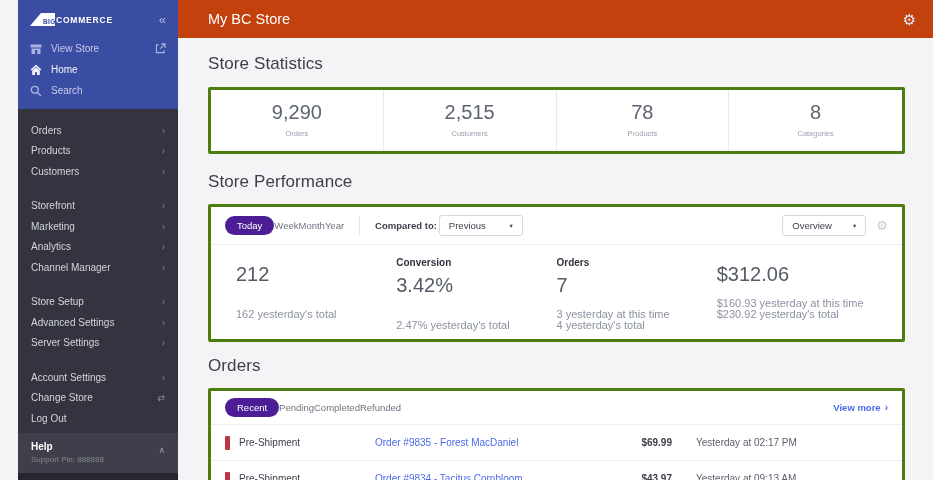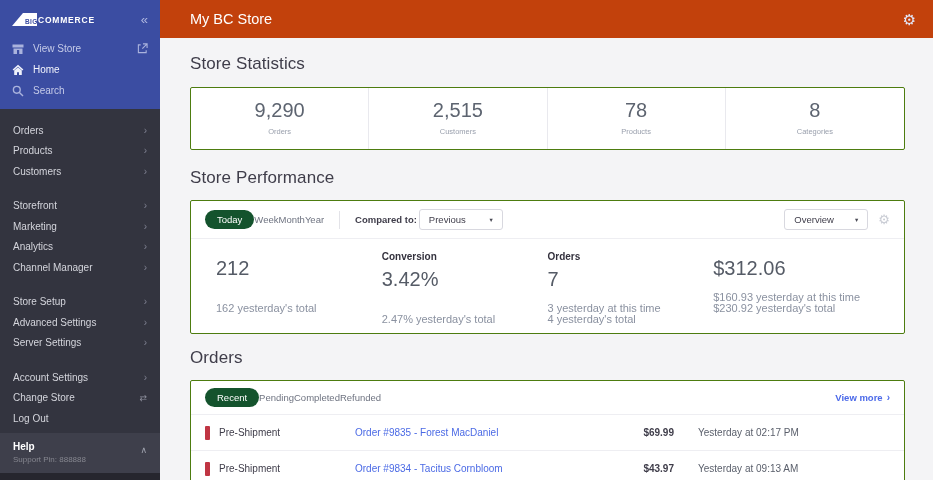--- a/index.html
+++ b/index.html
@@ -1,20 +1,20 @@
 <!DOCTYPE html>
 <html><head>
 <meta charset="utf-8">
 <style>
   * { margin:0; padding:0; box-sizing:border-box; }
   html,body { width:933px; height:480px; overflow:hidden; }
   body { display:flex; font-family:"Liberation Sans", sans-serif; background:#f4f4f6; }
 
   
-  .sidebar { flex:0 0 160px; width:160px; height:480px; display:flex; flex-direction:column; background:#33343f; }
+  .sidebar { flex:0 0 160px; width:160px; height:480px; display:flex; flex-direction:column; background:#33343f;margin-left:18px; }
   .sb-top { background:#3b4da2; padding-bottom:8px; }
   .logo-row { height:38px; display:flex; align-items:center; justify-content:space-between; padding:0 12px; }
   .logo { display:flex; align-items:flex-end; position:relative; cursor:pointer; }
   .logo-tri { width:0; height:0; border-left:11px solid transparent; border-bottom:13px solid #ffffff; position:relative; }
   .logo-tri2 { width:14px; height:13px; background:#ffffff; position:relative; }
   .logo-big { position:absolute; left:13px; bottom:1px; font-size:6.5px; font-weight:bold; color:#3b4da2; letter-spacing:0.4px; z-index:2; }
   .logo-commerce { color:#ffffff; font-size:8.5px; font-weight:bold; letter-spacing:0.8px; margin-left:1px; margin-bottom:1px; }
   .collapse-btn { color:#b0b8e0; font-size:13px; line-height:1; cursor:pointer; }
   .sb-link { height:21px; display:flex; align-items:center; padding:0 12px; font-size:10px; color:#c5cbe8; cursor:pointer; }
   .sb-link .ic { width:12px; height:12px; margin-right:9px; display:inline-flex; }
@@ -34,33 +34,33 @@
   
   .main { flex:1; display:flex; flex-direction:column; min-width:0; }
   .topbar { height:38px; flex:0 0 38px; background:#c2410c; display:flex; align-items:center; justify-content:space-between; padding:0 17px 0 30px; }
   .topbar-title { color:#ffffff; font-size:14.5px; }
   .topbar-gear { color:#e3e8fb; font-size:15px; line-height:1; cursor:pointer; }
   .content { flex:1; padding:0 28px 0 30px; overflow:hidden; }
   .section-heading { font-size:17px; font-weight:normal; color:#3f3d4a; letter-spacing:0.1px; }
   .h-stats { margin-top:16px; }
   .h-perf  { margin-top:18px; }
   .h-orders{ margin-top:14px; }
-  .card { background:#ffffff; border:1px solid #4d7c0f; border-radius:2px; }
+  .card { background:#ffffff; border:3px solid #4d7c0f; border-radius:2px; }
 
   
   .stats-card { margin-top:13px; display:grid; grid-template-columns:repeat(4,1fr); }
   .stat { text-align:center; padding:11px 0 13px; border-right:1px solid #e9e9ee; }
   .stat:last-child { border-right:none; }
   .stat-value { font-size:20px; color:#5d6470; }
   .stat-label { font-size:7.5px; color:#9aa0ad; margin-top:5px; }
 
   
   .perf-card { margin-top:12px; }
   .toolbar { display:flex; align-items:center; padding:8px 14px; border-bottom:1px solid #eeeef2; }
-  .pill { background:#14532d; color:#ffffff; border-radius:11px; padding:4px 12px; font-size:9.5px; cursor:pointer; }
+  .pill { background:#4c1d95; color:#ffffff; border-radius:11px; padding:4px 12px; font-size:9.5px; cursor:pointer; }
   .txt-tab { color:#6e7380; font-size:9.5px; cursor:pointer; }
   .vdiv { width:1px; height:18px; background:#e3e3e8; margin:0 15px; }
   .cmp-label { font-size:9.5px; font-weight:bold; color:#3f3d4a; }
   .select { border:1px solid #d8d8df; border-radius:3px; background:#fff; padding:4px 9px; font-size:9.5px; color:#3f3d4a; display:flex; align-items:center; margin-left:2px; cursor:pointer; min-width:84px; justify-content:space-between; }
   .select .dd { font-size:6.5px; color:#4a4a55; margin-left:12px; }
   .toolbar-right { margin-left:auto; display:flex; align-items:center; }
   .gear-sm { color:#c9ccd4; font-size:13px; margin-left:10px; cursor:pointer; }
   .metrics { display:grid; grid-template-columns:repeat(4,1fr); padding:12px 25px 8px; }
   .metric-label { font-size:10px; font-weight:bold; color:#33313d; }
   .metric-value { font-size:20px; color:#555b66; margin-top:6px; }

